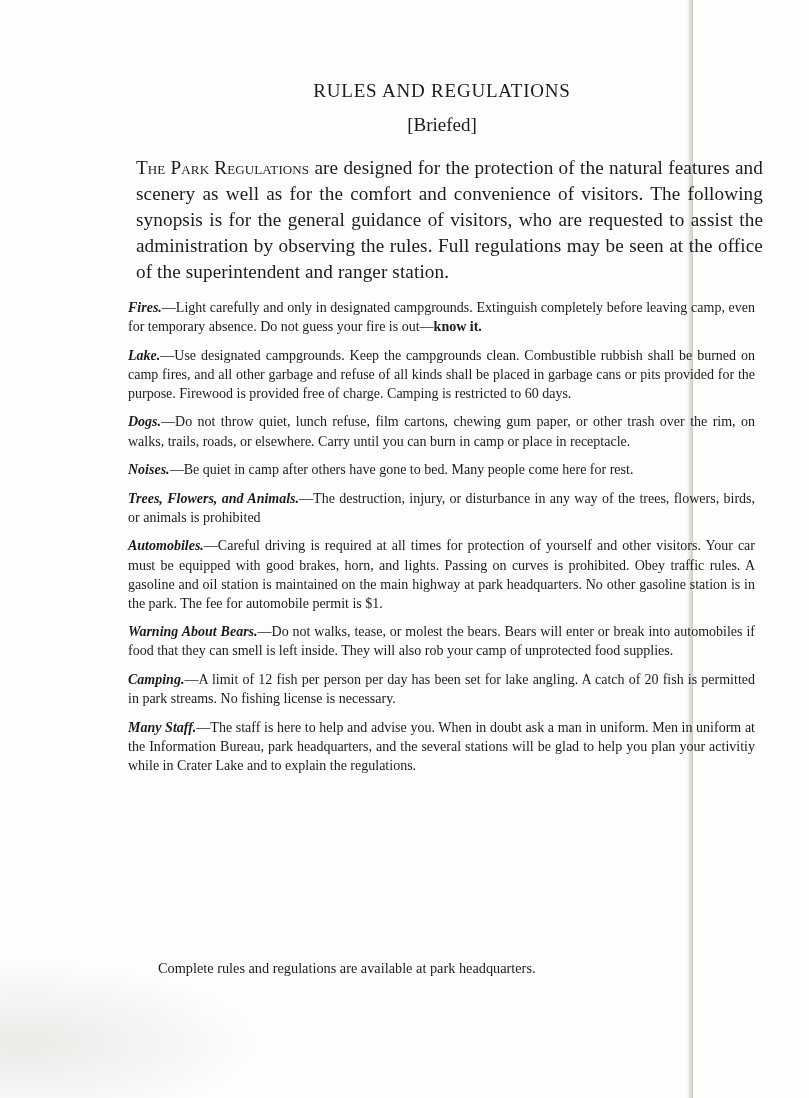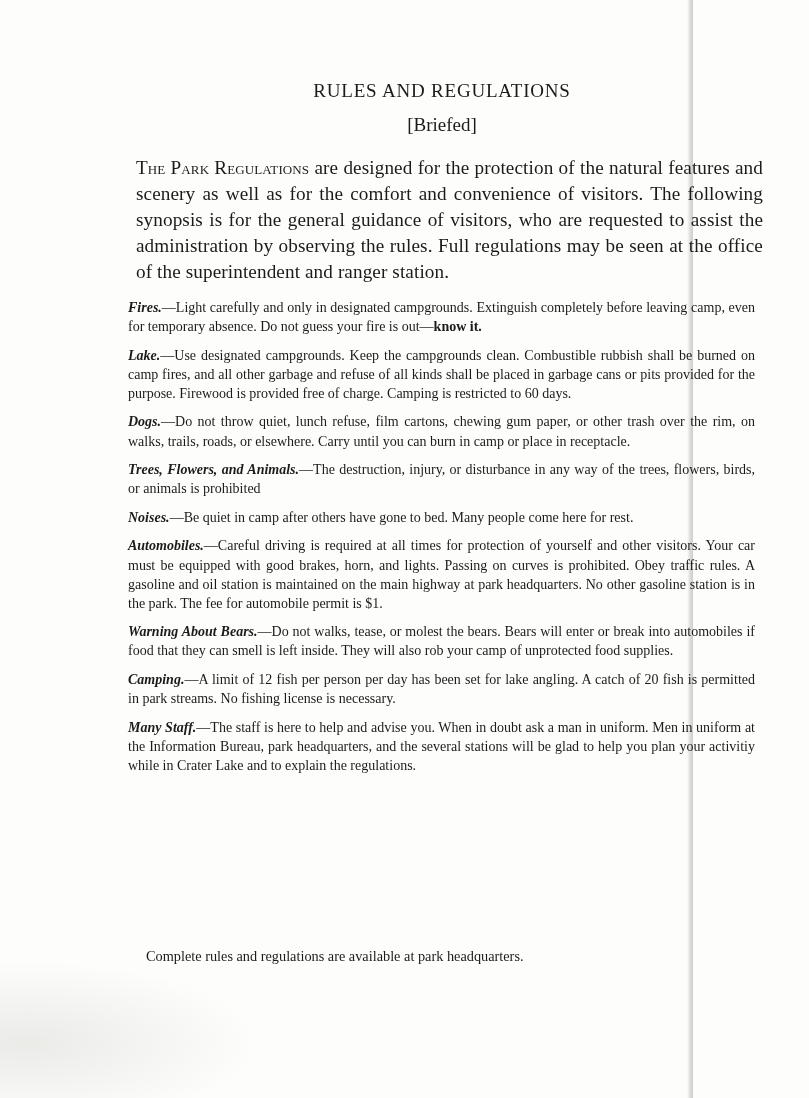--- a/index.html
+++ b/index.html
@@ -82,41 +82,41 @@
       font-weight: bold;
     }
     .emph {
       font-weight: bold;
     }
     .closing {
       position: absolute;
       left: 142px; top: 943px;
       font-size: 14.3px;
       line-height: 19px;
-      margin: 4px;
+      margin: 16px;
     }
   </style>
 </head>
 <body>
 
 <div class="page">
   <div class="speckle"></div>
   <div class="right-edge"></div>
 
   <h1 class="title">RULES AND REGULATIONS</h1>
   <div class="subtitle">[Briefed]</div>
 
   <p class="intro"><span class="sc">The Park Regulations</span><span> are designed for the protection of the natural features and scenery as well as for the comfort and convenience of visitors. The following synopsis is for the general guidance of visitors, who are requested to assist the administration by observing the rules. Full regulations may be seen at the office of the superintendent and ranger station.</span></p>
 
   <ul class="rules">
     <li class="rule"><span class="rule-head">Fires.</span><span>—Light carefully and only in designated campgrounds. Extinguish completely before leaving camp, even for temporary absence. Do not guess your fire is out—</span><span class="emph">know it.</span></li>
     <li class="rule"><span class="rule-head">Lake.</span><span>—Use designated campgrounds. Keep the campgrounds clean. Combustible rubbish shall be burned on camp fires, and all other garbage and refuse of all kinds shall be placed in garbage cans or pits provided for the purpose. Firewood is provided free of charge. Camping is restricted to 60 days.</span></li>
     <li class="rule"><span class="rule-head">Dogs.</span><span>—Do not throw quiet, lunch refuse, film cartons, chewing gum paper, or other trash over the rim, on walks, trails, roads, or elsewhere. Carry until you can burn in camp or place in receptacle.</span></li>
+    <li class="rule"><span class="rule-head">Noises.</span><span>—Be quiet in camp after others have gone to bed. Many people come here for rest.</span></li>
     <li class="rule"><span class="rule-head">Trees, Flowers, and Animals.</span><span>—The destruction, injury, or disturbance in any way of the trees, flowers, birds, or animals is prohibited</span></li>
-    <li class="rule"><span class="rule-head">Noises.</span><span>—Be quiet in camp after others have gone to bed. Many people come here for rest.</span></li>
     <li class="rule"><span class="rule-head">Automobiles.</span><span>—Careful driving is required at all times for protection of yourself and other visitors. Your car must be equipped with good brakes, horn, and lights. Passing on curves is prohibited. Obey traffic rules. A gasoline and oil station is maintained on the main highway at park headquarters. No other gasoline station is in the park. The fee for automobile permit is $1.</span></li>
     <li class="rule"><span class="rule-head">Warning About Bears.</span><span>—Do not walks, tease, or molest the bears. Bears will enter or break into automobiles if food that they can smell is left inside. They will also rob your camp of unprotected food supplies.</span></li>
     <li class="rule"><span class="rule-head">Camping.</span><span>—A limit of 12 fish per person per day has been set for lake angling. A catch of 20 fish is permitted in park streams. No fishing license is necessary.</span></li>
     <li class="rule"><span class="rule-head">Many Staff.</span><span>—The staff is here to help and advise you. When in doubt ask a man in uniform. Men in uniform at the Information Bureau, park headquarters, and the several stations will be glad to help you plan your activitiy while in Crater Lake and to explain the regulations.</span></li>
   </ul>
 
   <p class="closing">Complete rules and regulations are available at park headquarters.</p>
 </div>
 
 </body></html>

